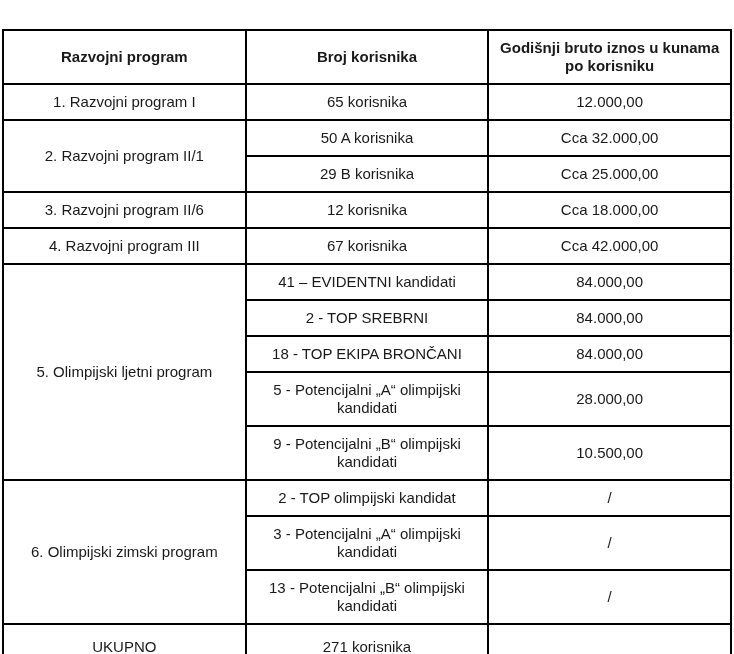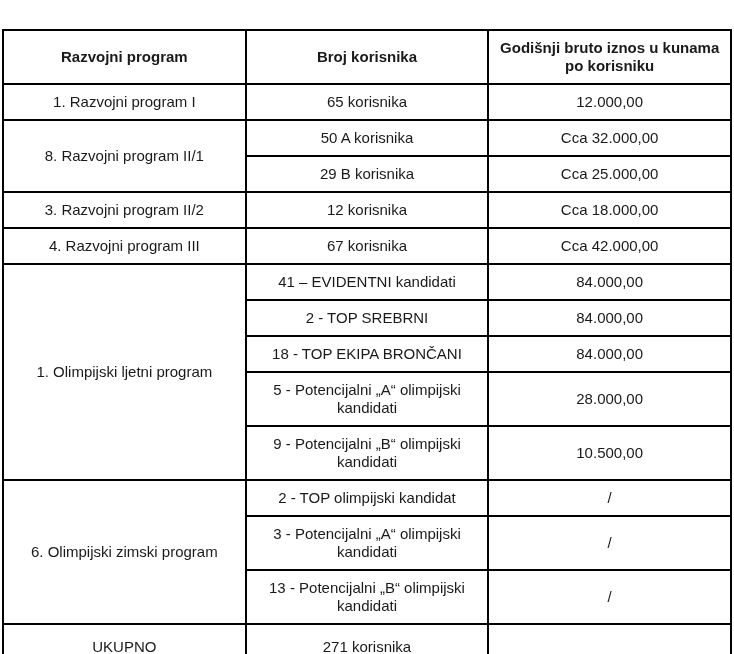--- a/index.html
+++ b/index.html
@@ -60,40 +60,40 @@
           <th>Godišnji bruto iznos u kunama po korisniku</th>
         </tr>
     </thead>
     <tbody id="table-body">
         <tr>
           <td>1. Razvojni program I</td>
           <td>65 korisnika</td>
           <td>12.000,00</td>
         </tr>
         <tr>
-          <td rowspan="2">8. Razvojni program II/1</td>
+          <td rowspan="2">2. Razvojni program II/1</td>
           <td>50 A korisnika</td>
           <td>Cca 32.000,00</td>
         </tr>
         <tr>
           <td>29 B korisnika</td>
           <td>Cca 25.000,00</td>
         </tr>
         <tr>
-          <td>3. Razvojni program II/2</td>
+          <td>3. Razvojni program II/6</td>
           <td>12 korisnika</td>
           <td>Cca 18.000,00</td>
         </tr>
         <tr>
           <td>4. Razvojni program III</td>
           <td>67 korisnika</td>
           <td>Cca 42.000,00</td>
         </tr>
         <tr>
-          <td rowspan="5">1. Olimpijski ljetni program</td>
+          <td rowspan="5">5. Olimpijski ljetni program</td>
           <td>41 – EVIDENTNI kandidati</td>
           <td>84.000,00</td>
         </tr>
         <tr>
           <td>2 - TOP SREBRNI</td>
           <td>84.000,00</td>
         </tr>
         <tr>
           <td>18 - TOP EKIPA BRONČANI</td>
           <td>84.000,00</td>

